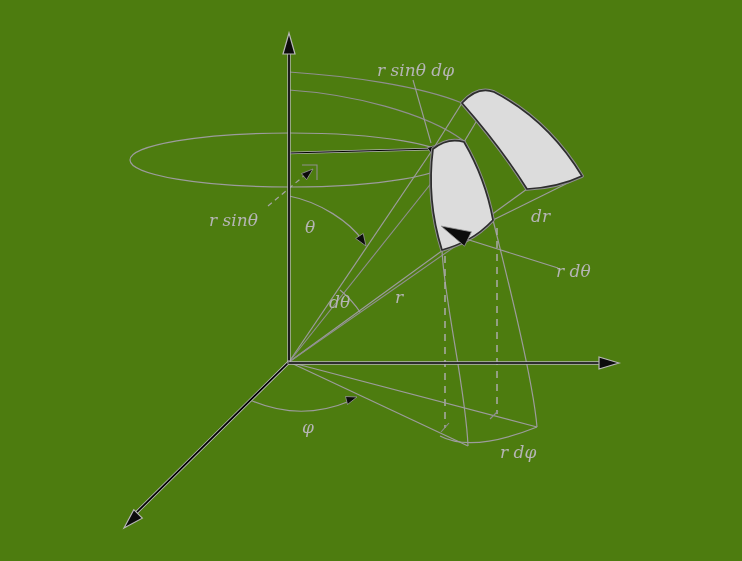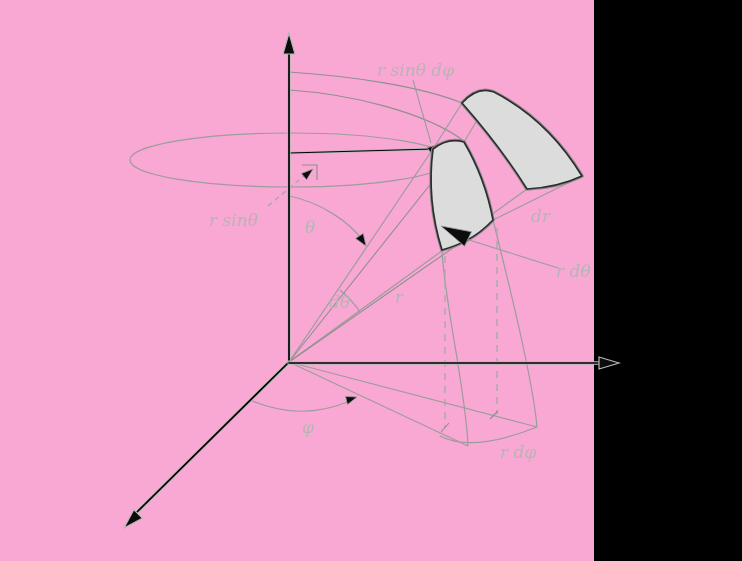--- a/index.html
+++ b/index.html
@@ -5,23 +5,23 @@
   html, body {
     margin: 0;
     padding: 0;
     background: #000;
     width: 742px;
     height: 561px;
     overflow: hidden;
   }
   #stage {
     position: relative;
-    width: 594px;
+    width: 742px;
     height: 561px;
-    background: #f9a8d4;
+    background: #4d7c0f;
   }
   svg { display: block; }
   .thin   { stroke: #9c9c9c; stroke-width: 1.2; fill: none; }
   .thin2  { stroke: #8f8f8f; stroke-width: 1.1; fill: none; }
   .dashed { stroke: #ababab; stroke-width: 1.5; fill: none; stroke-dasharray: 7 6; }
   .leader { stroke: #9c9c9c; stroke-width: 1.1; fill: none; }
   .leaderdash { stroke: #a5a5a5; stroke-width: 1.2; fill: none; stroke-dasharray: 5 4; }
   .axis-halo { stroke: #b8b8b8; stroke-width: 3.4; fill: none; stroke-linecap: round; }
   .axis-core { stroke: #000000; stroke-width: 1.7; fill: none; stroke-linecap: round; }
   .line-halo { stroke: #b4b4b4; stroke-width: 2.4; fill: none; }

